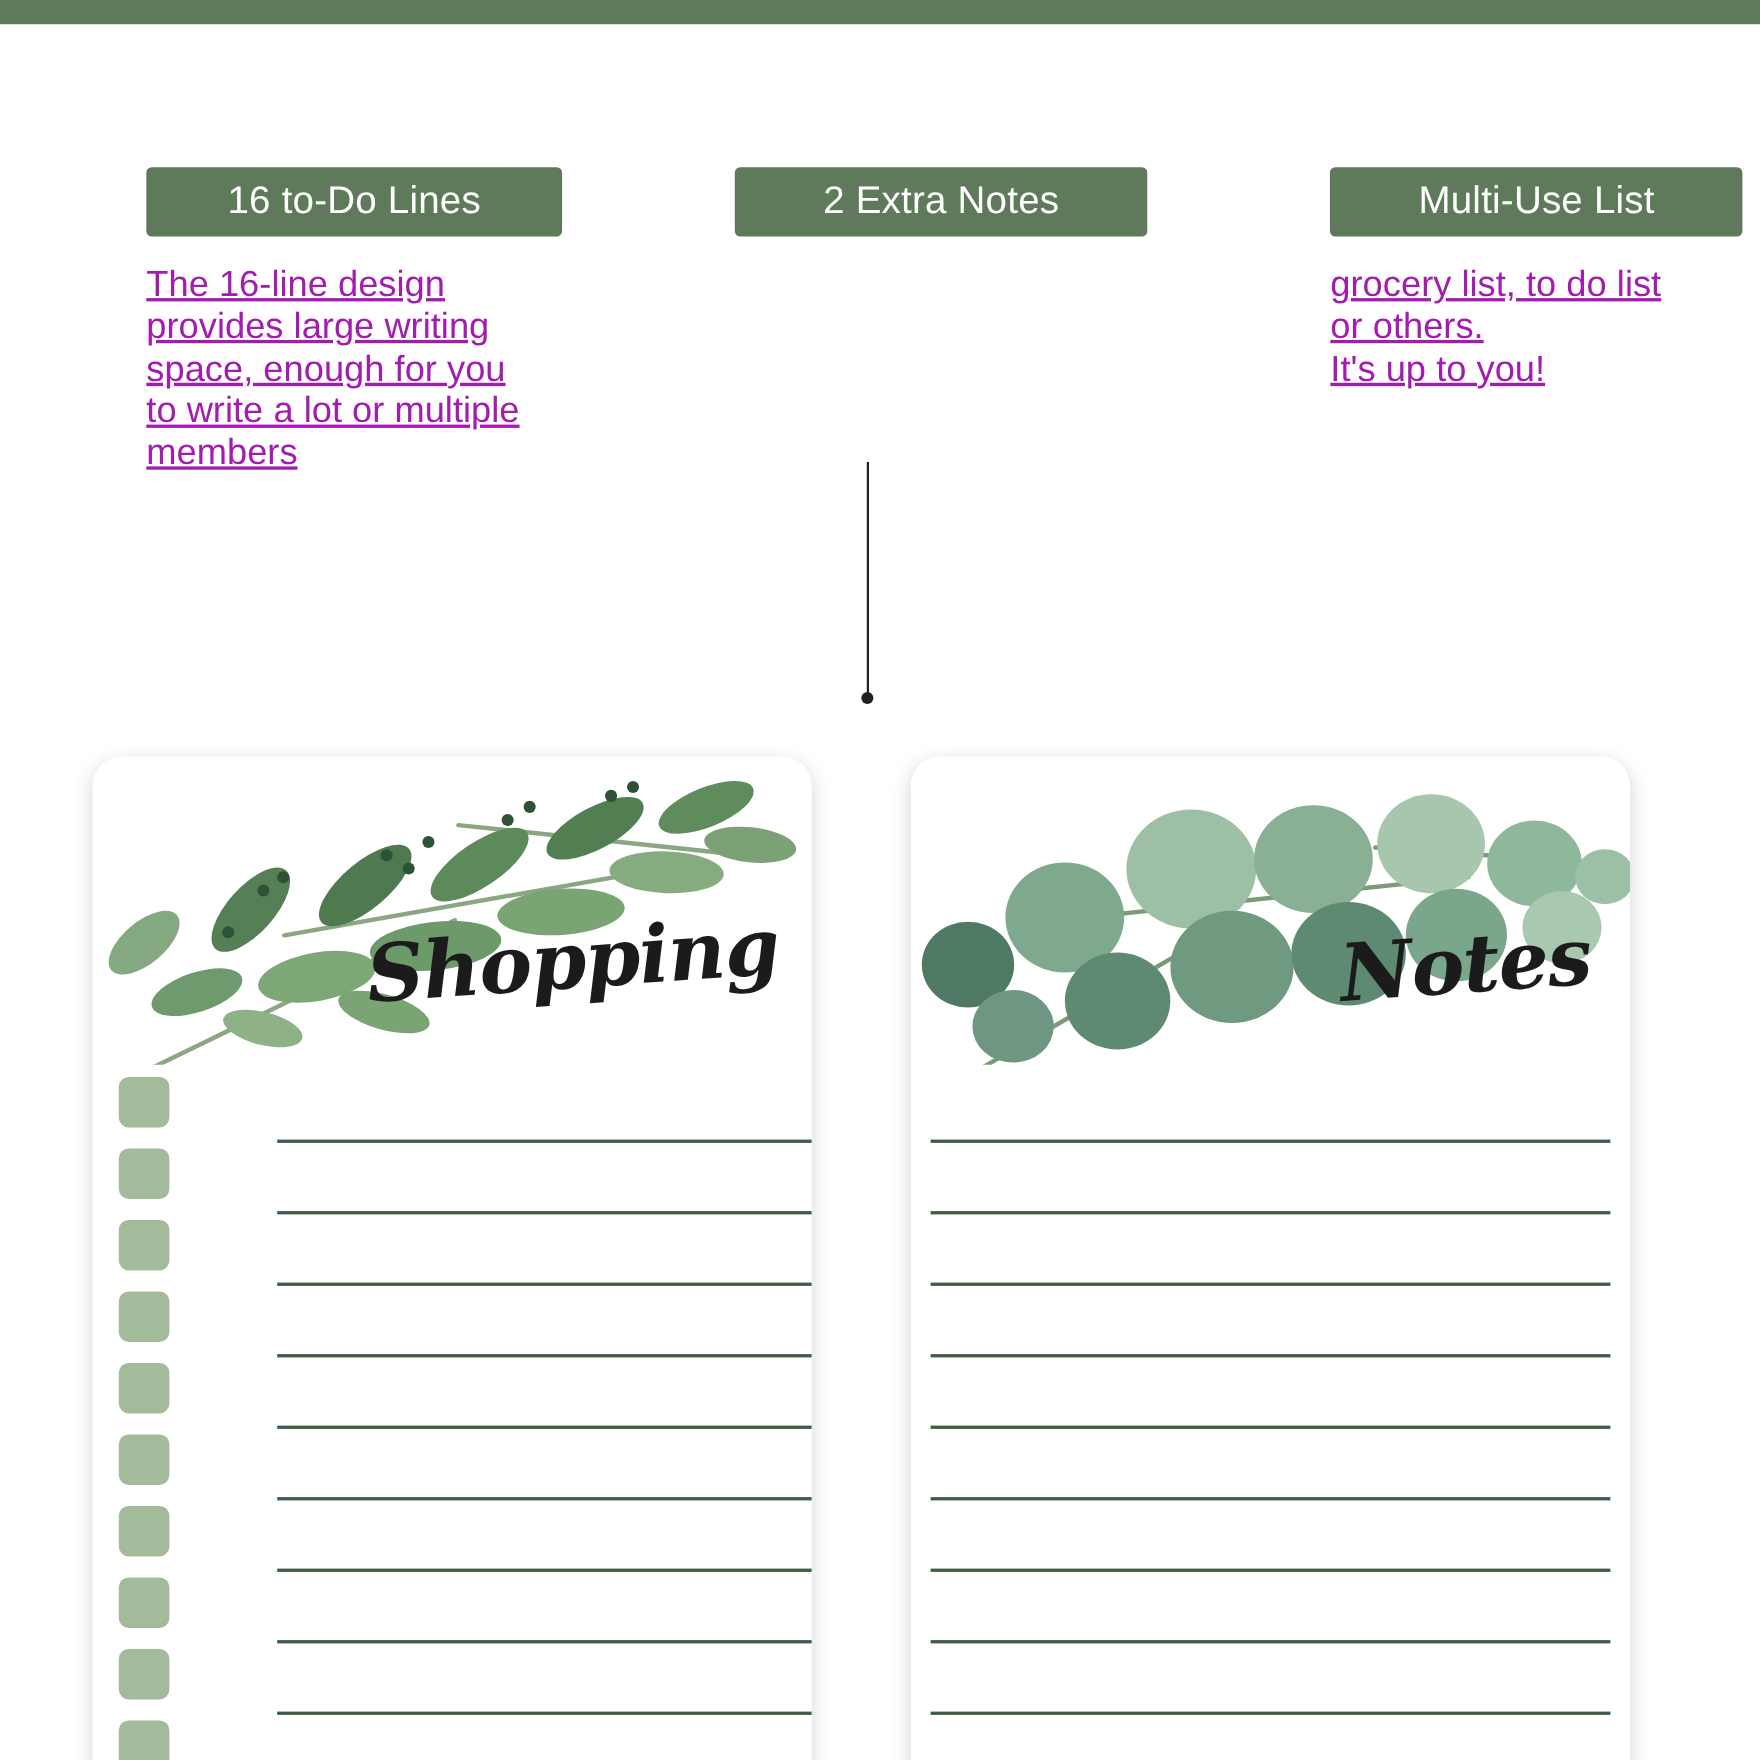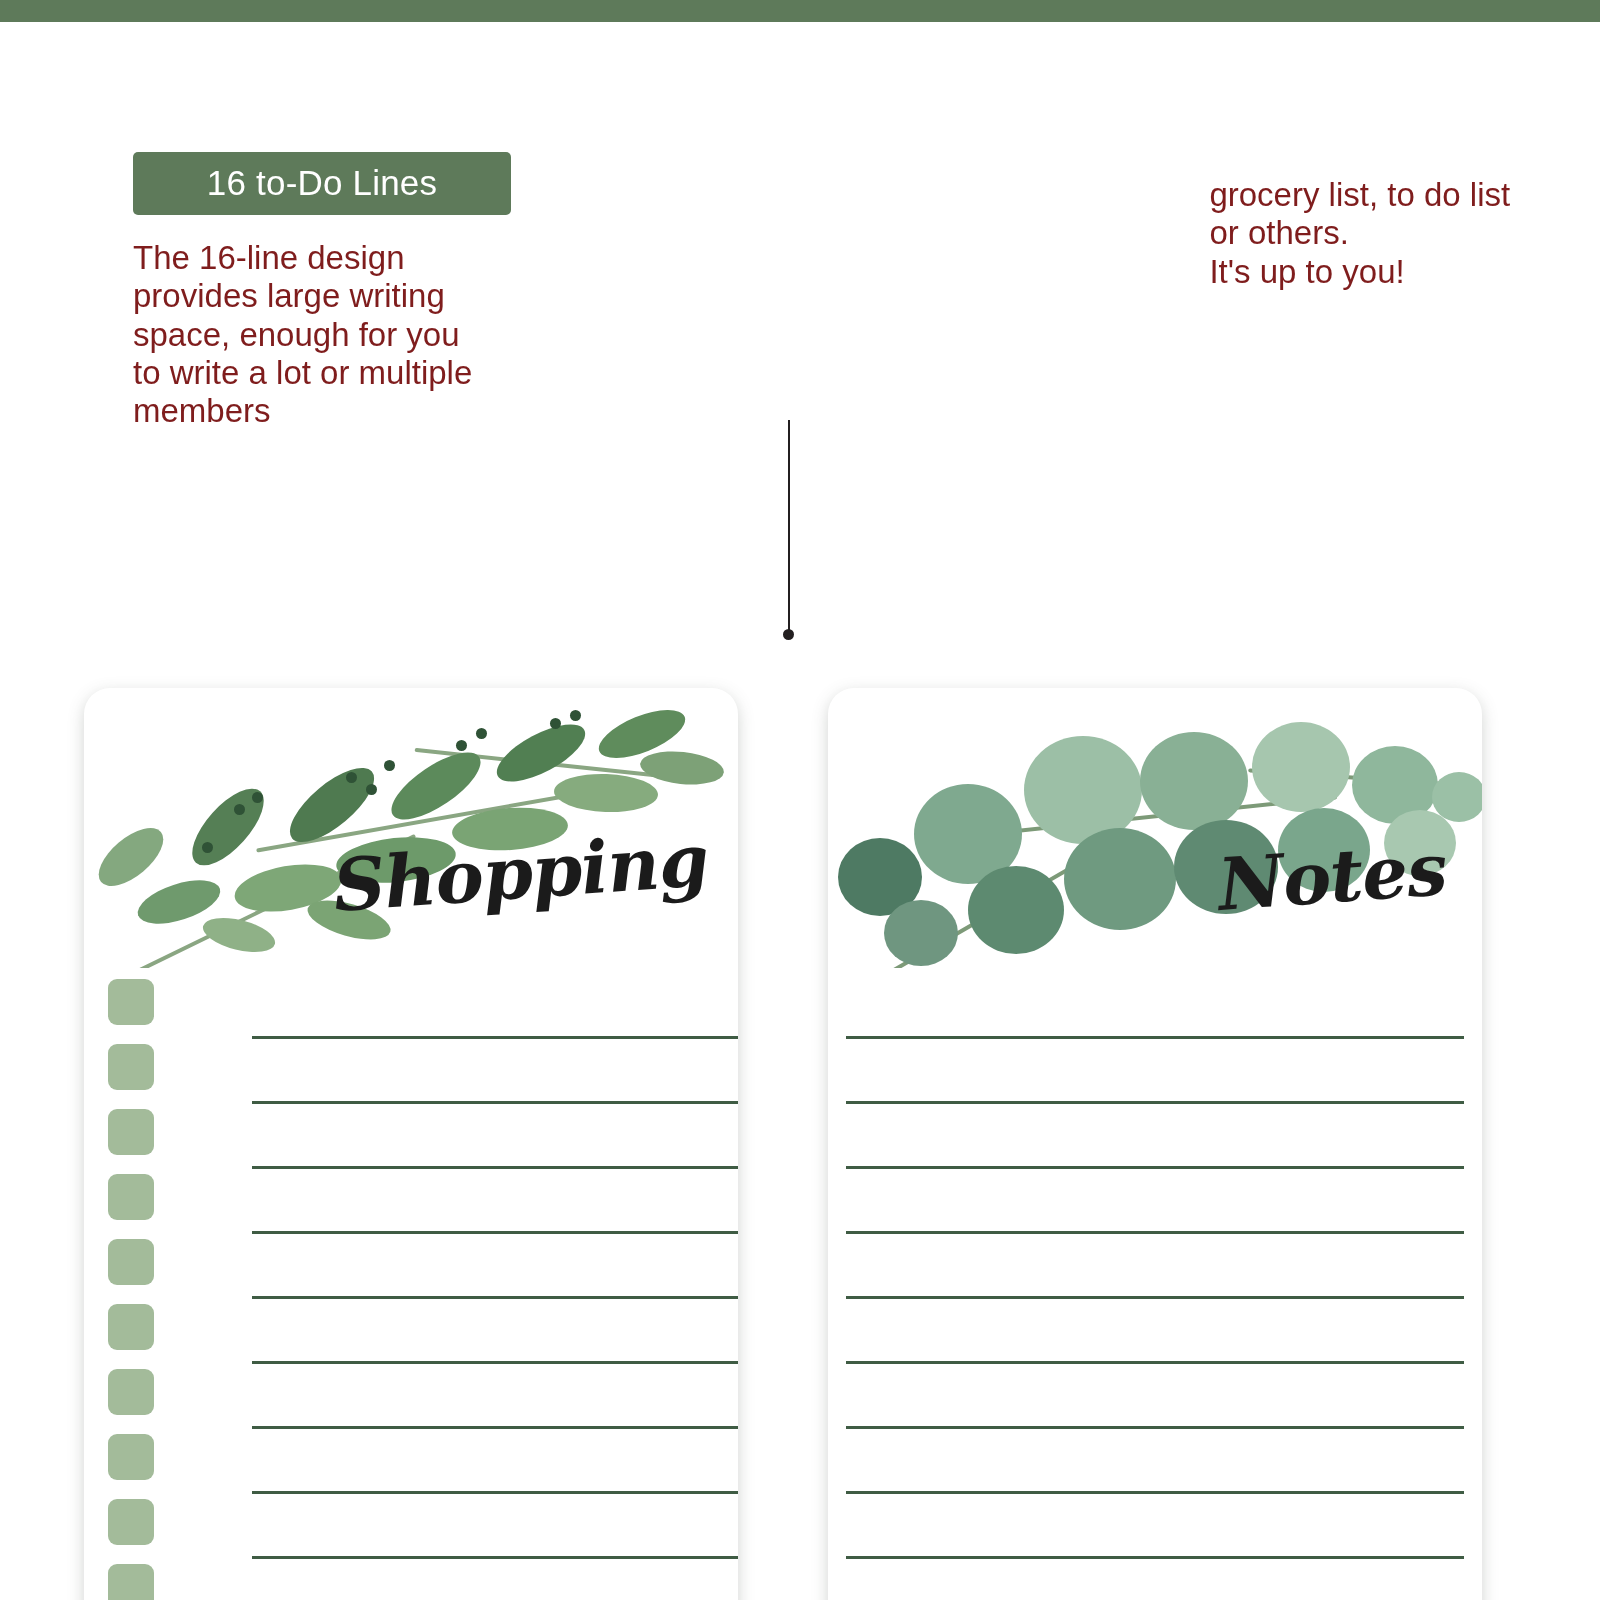--- a/index.html
+++ b/index.html
@@ -54,22 +54,23 @@
     line-height: 1;
   }
   .pill.w1 { width: 378px; text-align: center; padding-left: 0; padding-right: 0; }
   .pill.w2 { width: 375px; text-align: center; padding-left: 0; padding-right: 0; }
   .pill.w3 { width: 375px; text-align: center; padding-left: 0; padding-right: 0; }
 
   .feature-body {
     margin-top: 24px;
     font-size: 33px;
     line-height: 1.16;
-    color: #7f1d1d;
+    color: #a21caf;
     white-space: pre-line;
+    text-decoration: underline;
   }
 
   
   .connector {
     position: absolute;
     left: 788px;
     top: 420px;
     width: 2px;
     height: 212px;
     background: #231f20;
@@ -180,23 +181,25 @@
     <div class="feature-col c1">
       <div class="pill w1">16 to-Do Lines</div>
       <div class="feature-body">The 16-line design
 provides large writing
 space, enough for you
 to write a lot or multiple
 members</div>
     </div>
 
     <div class="feature-col c2">
+      <div class="pill w2">2 Extra Notes</div>
     </div>
 
     <div class="feature-col c3">
+      <div class="pill w3">Multi-Use List</div>
       <div class="feature-body">grocery list, to do list
 or others.
 It's up to you!</div>
     </div>
 
   </div>
 
   <div class="connector"></div>
   <div class="connector-dot"></div>
 

